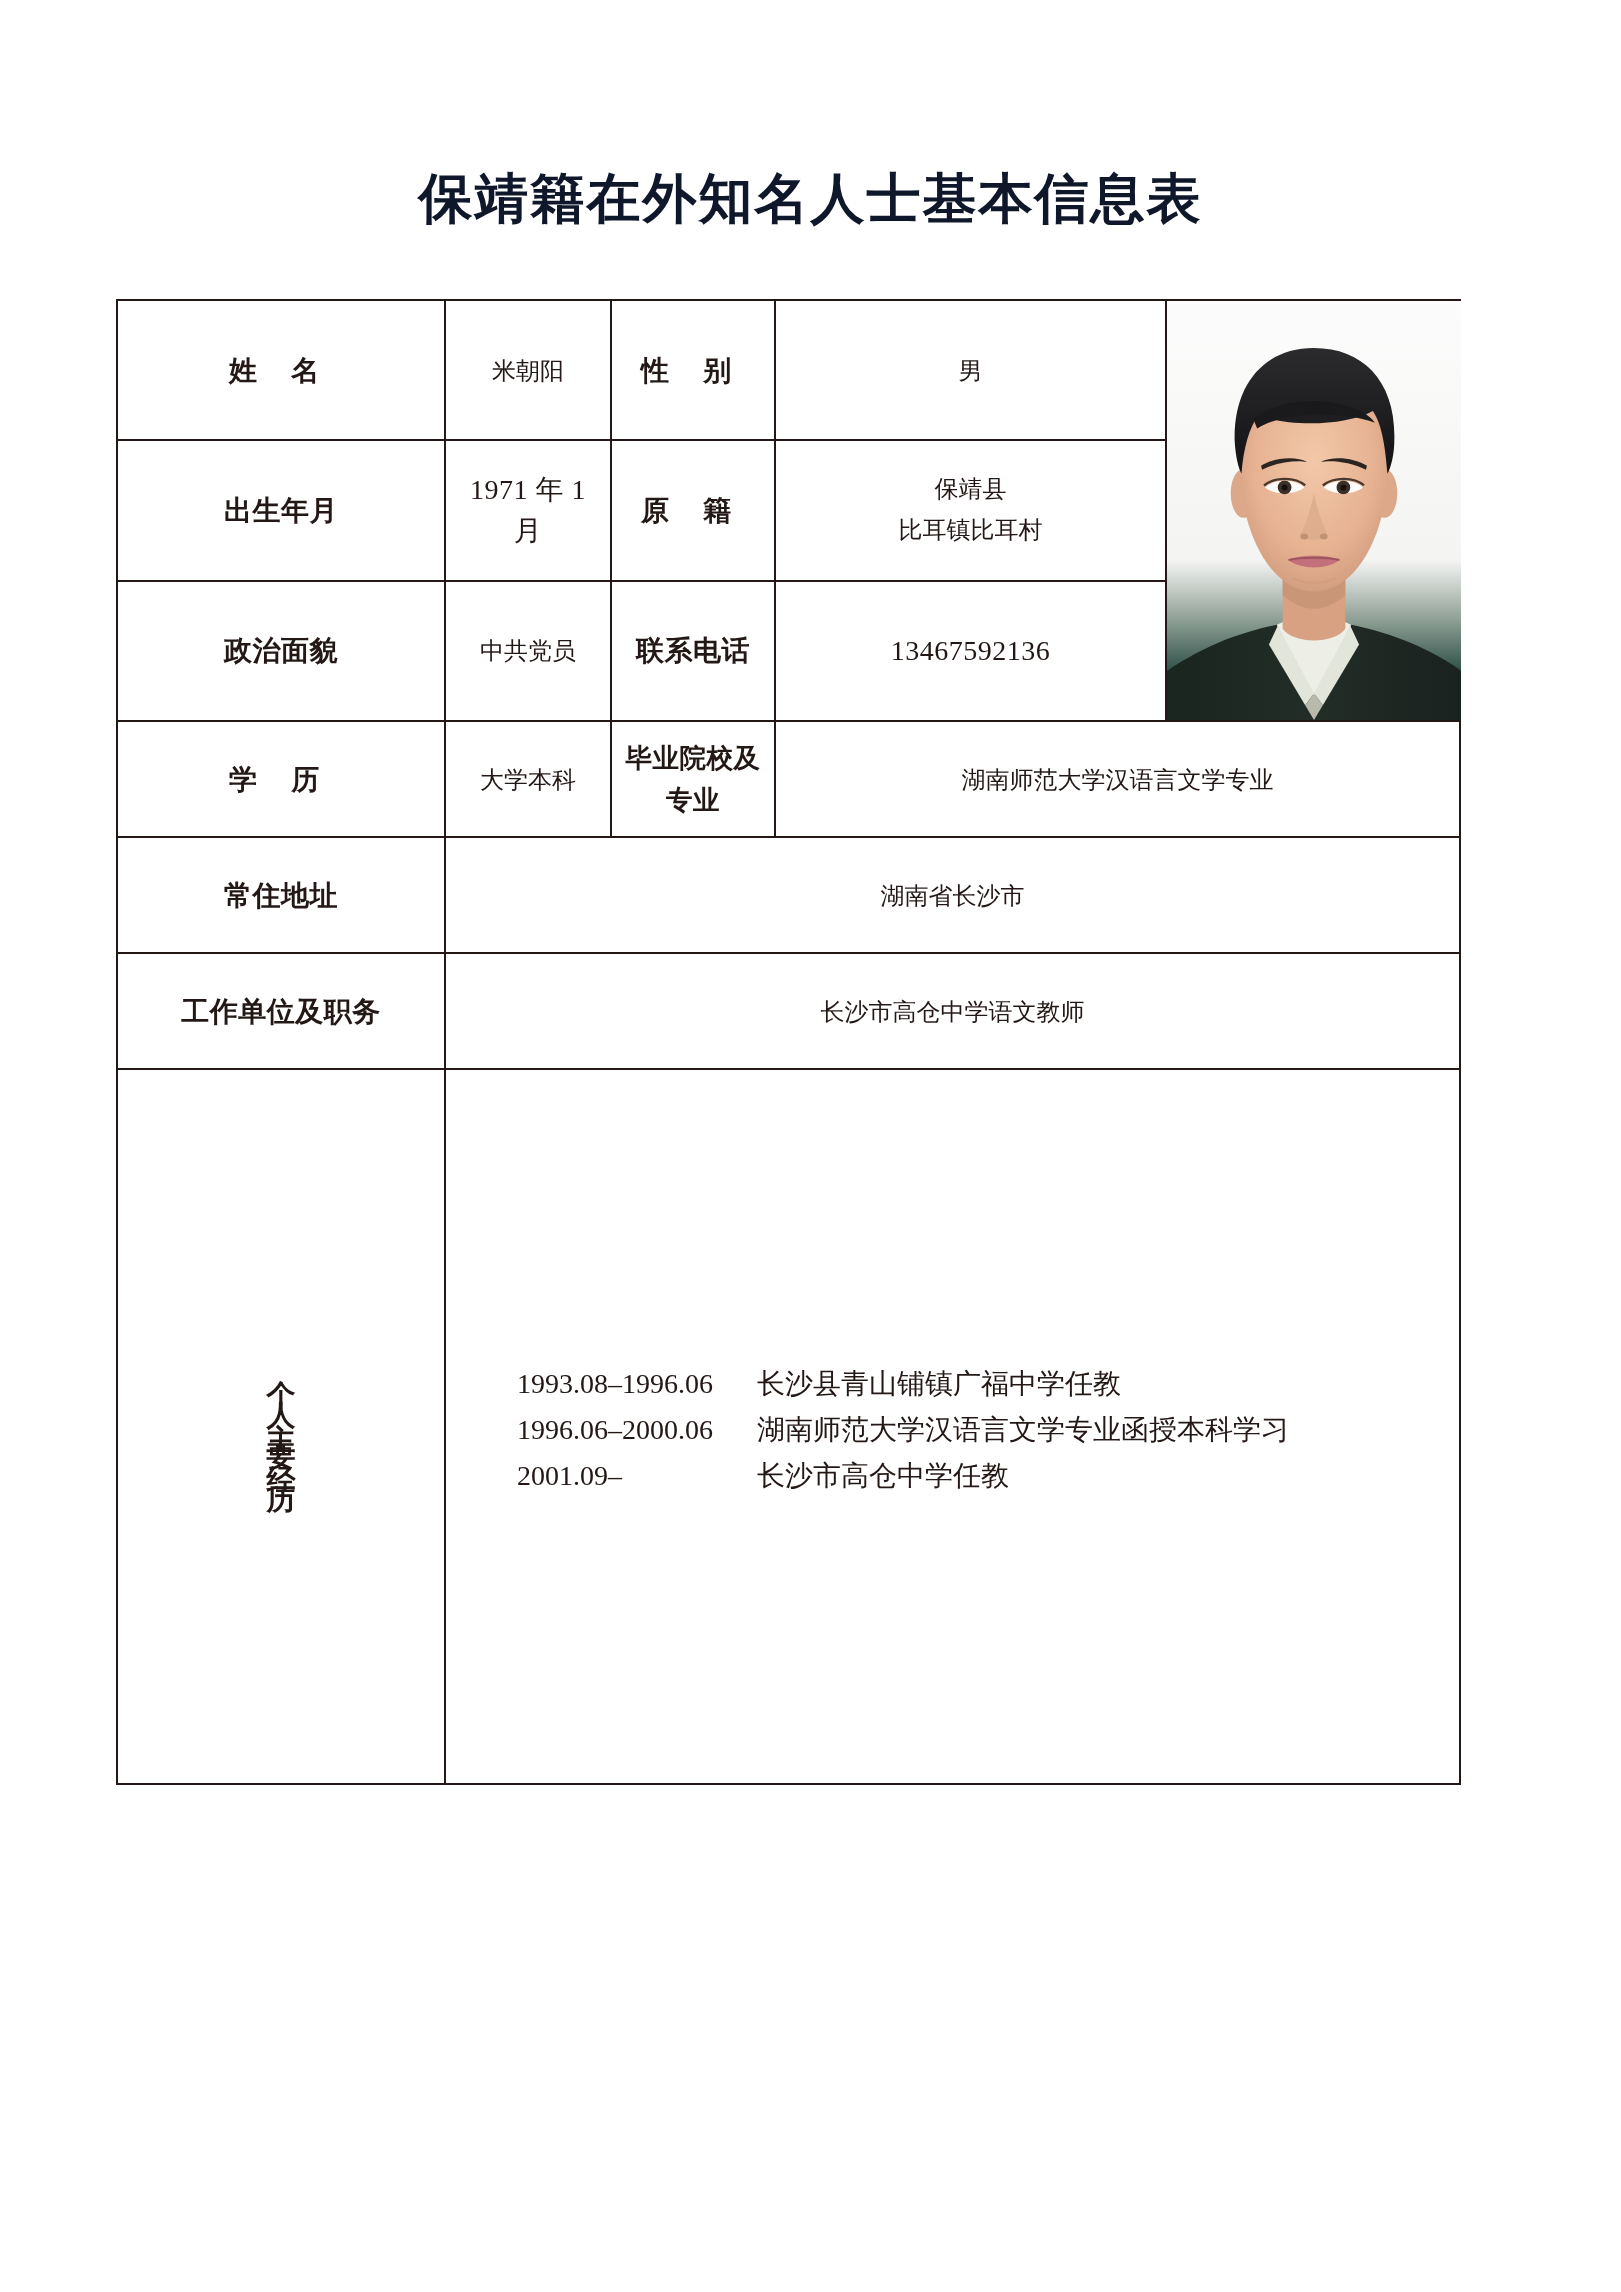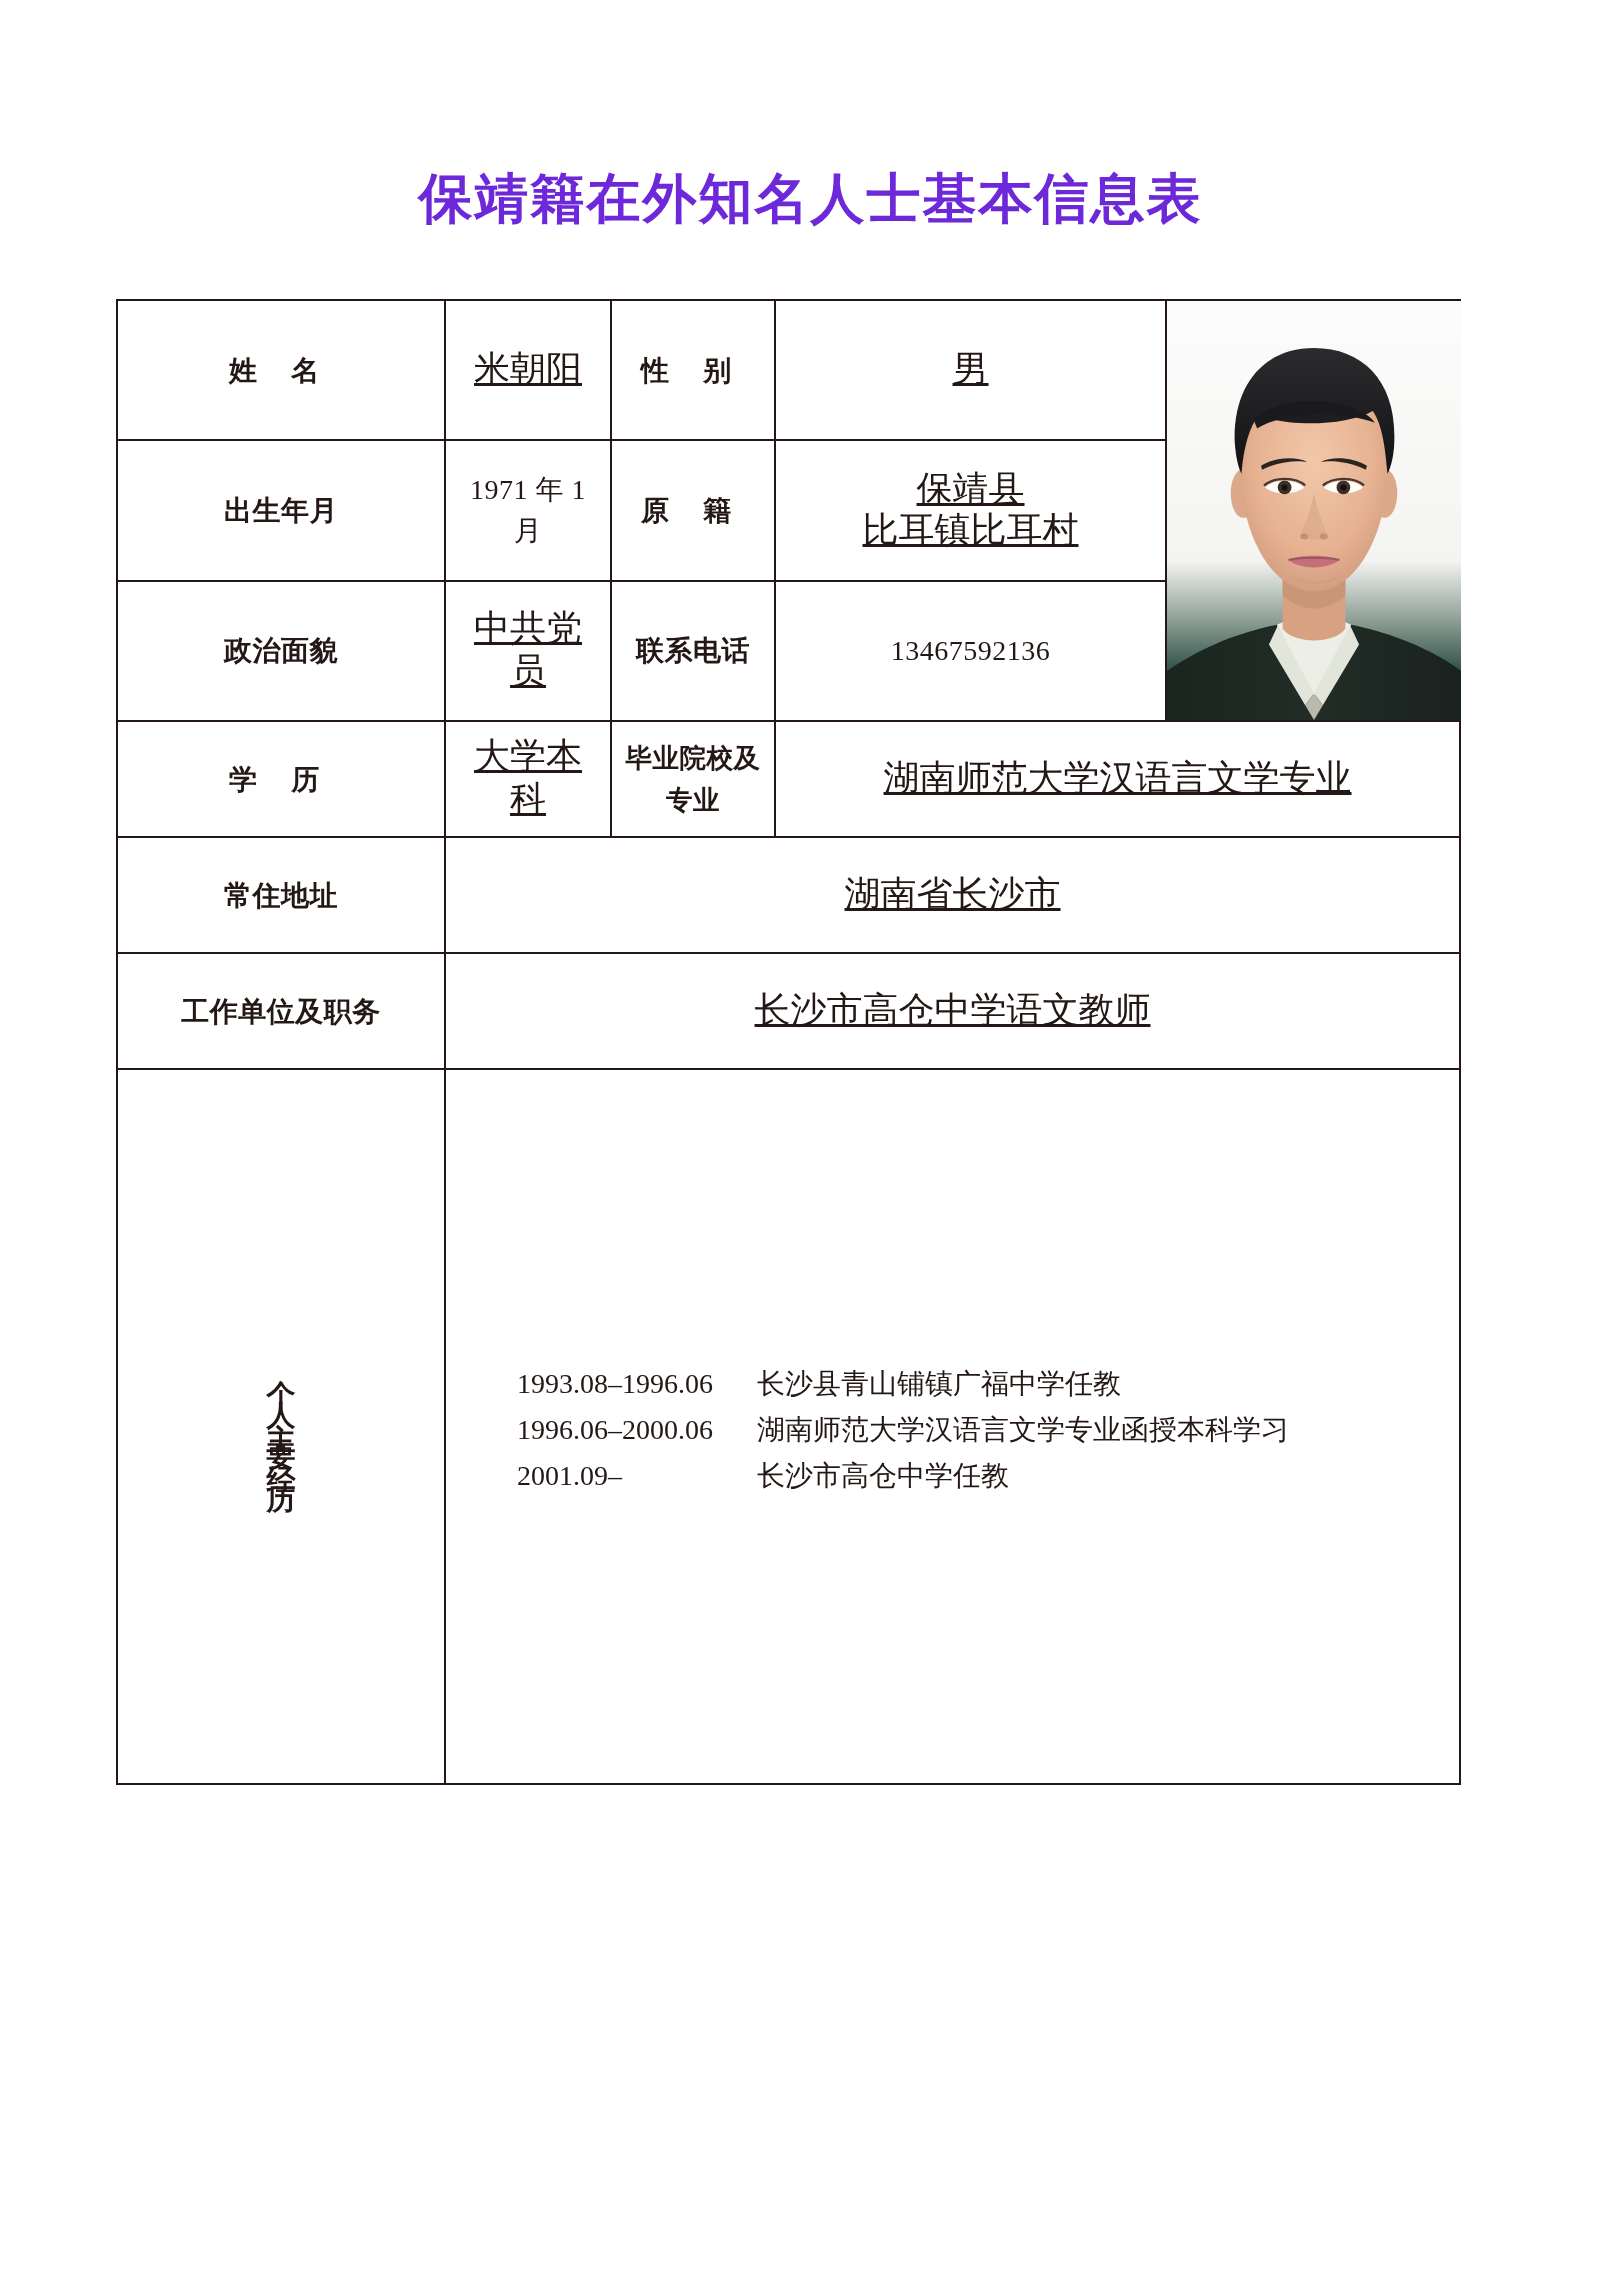--- a/index.html
+++ b/index.html
@@ -26,21 +26,21 @@
   .doc-title {
     position: absolute;
     top: 165px;
     left: 0;
     width: 1621px;
     text-align: center;
     font-size: 54px;
     line-height: 69px;
     font-weight: bold;
     letter-spacing: 2px;
-    color: #6d28d9;
+    color: #0f172a;
     font-family: "Liberation Serif", "DejaVu Serif", serif;
   }
 
   
   .info-table {
     position: absolute;
     left: 116px;
     top: 299px;
     width: 1342px;
     border-collapse: collapse;
@@ -63,22 +63,21 @@
     letter-spacing: 0.5px;
   }
   .lbl-wide {
     font-weight: bold;
     font-size: 28px;
     letter-spacing: 13.7px;
     text-indent: 13.7px;
   }
   .val {
     font-weight: normal;
-    font-size: 36px;
-    text-decoration: underline;
+    font-size: 24px;
   }
   .val-num {
     font-family: "Liberation Serif", "DejaVu Serif", serif;
     font-size: 28px;
     letter-spacing: 0.5px;
   }
 
   .r1 td, .r2 td, .r3 td { height: 98px; }
   .r4 td { height: 90px; }
   .r5 td { height: 90px; text-align: center; }

